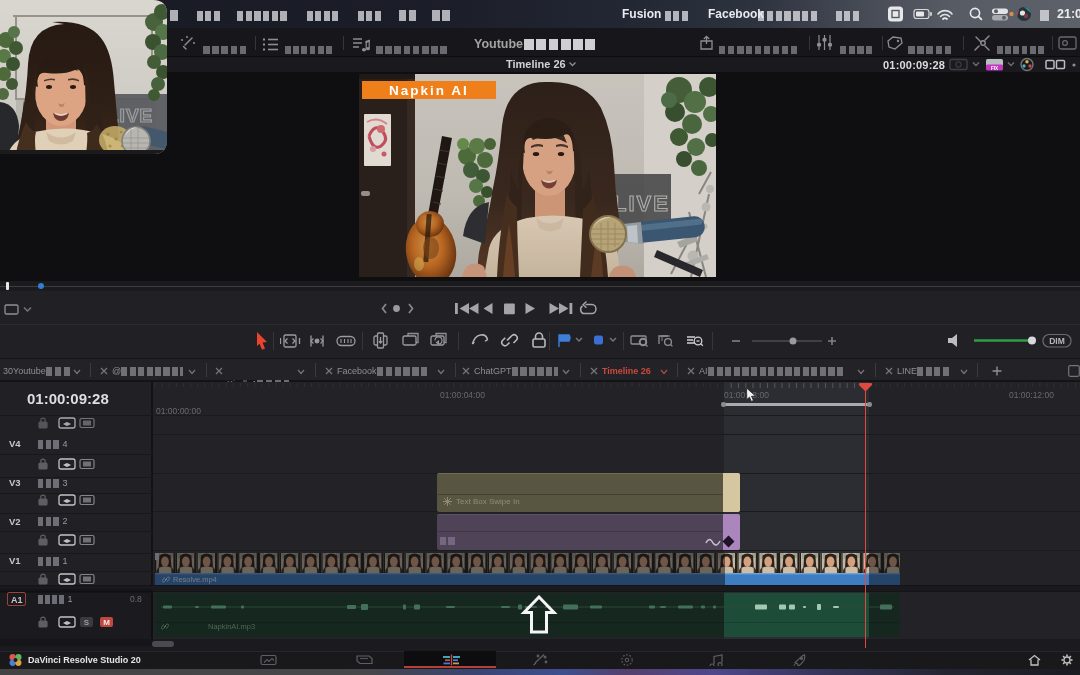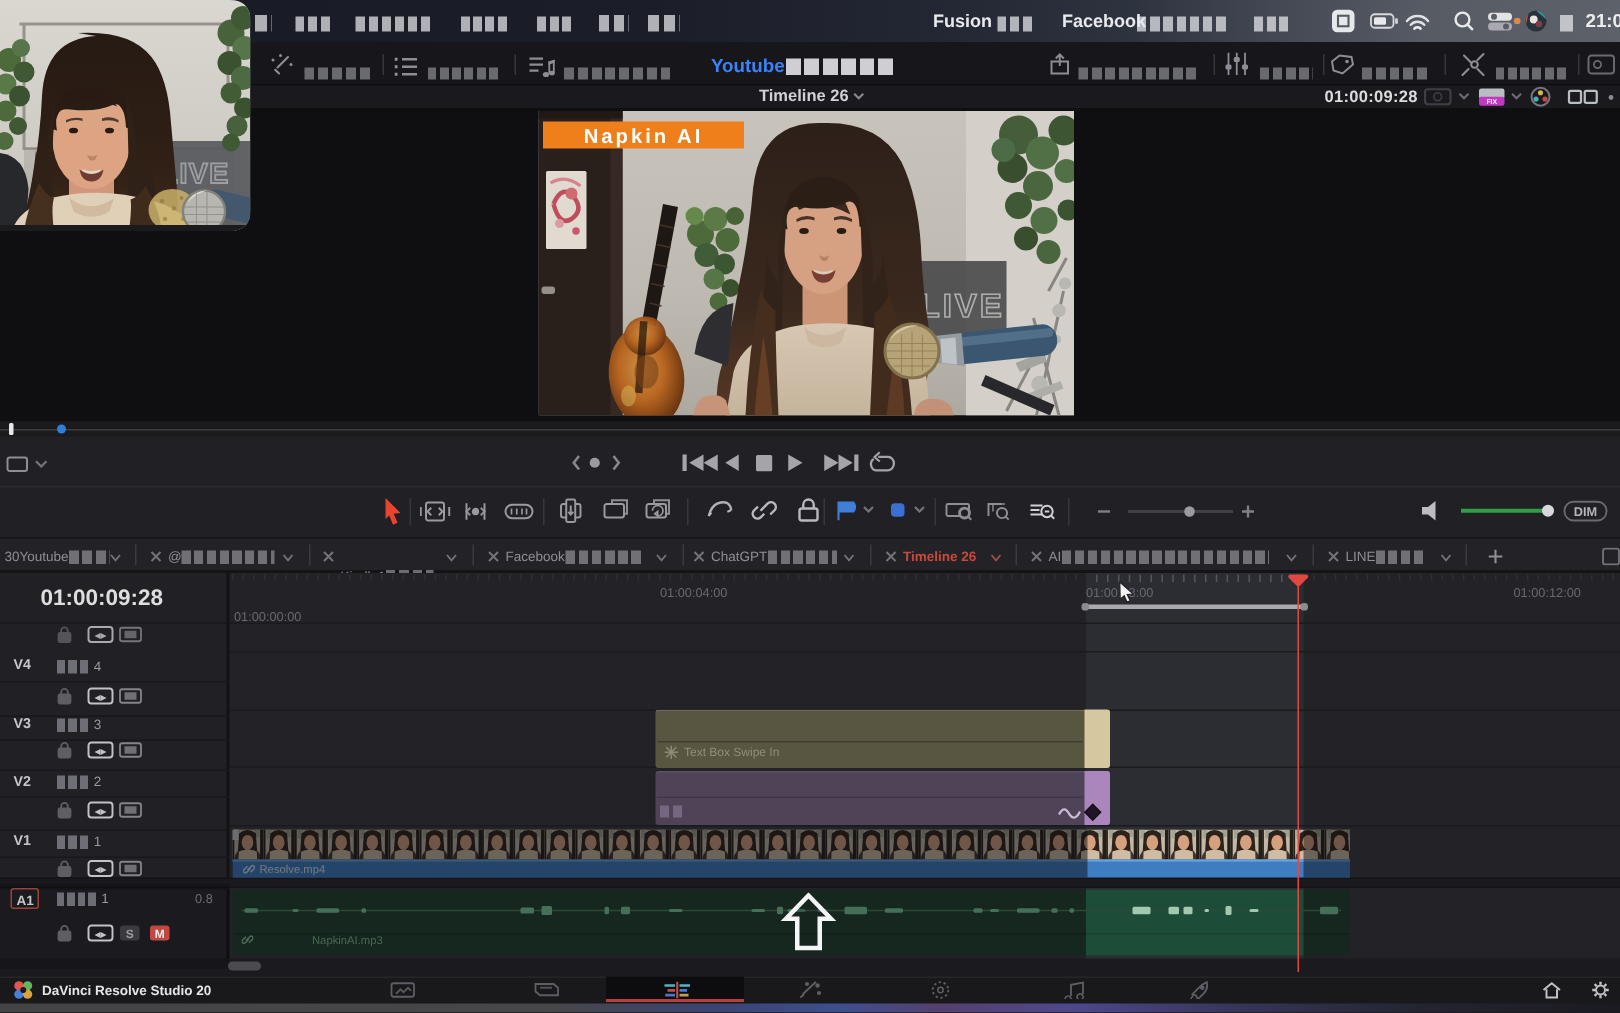--- a/index.html
+++ b/index.html
@@ -92,21 +92,21 @@
       </g>
 <g fill="#8d8d95">
         <ellipse cx="12" cy="12.7" rx="2.1" ry="1.7"></ellipse>
         <ellipse cx="16" cy="11.7" rx="1.9" ry="1.6"></ellipse>
         <rect x="13.6" y="4" width="1.2" height="8.5"></rect>
         <rect x="16.6" y="3" width="1.2" height="8.5"></rect>
         <path d="M13.6 4 l4.2 -1.4 v2.2 l-4.2 1.4 z"></path>
       </g>
     </svg>
 <div class="txt" style="left:376px;top:40px;"><i class="jp" style="width:72px;height:8px;--p:9.2px;--b:6.6px;opacity:0.75;color:#85858d;"></i></div>
-<div class="txt" style="left:474px;top:37px;font-size:12.5px;font-weight:700;color:#3b82f6;">Youtube<i class="jp" style="width:73px;height:11px;--p:12.3px;--b:9.8px;opacity:.88;color:#e8e8ec;margin-left:1px;"></i></div>
+<div class="txt" style="left:474px;top:37px;font-size:12.5px;font-weight:700;color:#a3a3a3;">Youtube<i class="jp" style="width:73px;height:11px;--p:12.3px;--b:9.8px;opacity:.88;color:#e8e8ec;margin-left:1px;"></i></div>
 <svg class="abs" style="left:699px;top:35px" width="15" height="15" viewBox="0 0 15 15">
 <path d="M2 6 h11 v8 h-11 z" fill="none" stroke="#8d8d95" stroke-width="1.3"></path>
       <path d="M7.5 9 V1.5 M4.8 4 L7.5 1.3 L10.2 4" fill="none" stroke="#8d8d95" stroke-width="1.3"></path>
     </svg>
 <div class="txt" style="left:719px;top:40px;"><i class="jp" style="width:81px;height:8px;--p:9.0px;--b:6.5px;opacity:0.75;color:#85858d;"></i></div>
 <svg class="abs" style="left:816px;top:35px" width="17" height="15" viewBox="0 0 17 15">
 <g stroke="#8d8d95" stroke-width="1.2">
         <line x1="3" y1="0" x2="3" y2="15"></line>
         <line x1="8.5" y1="0" x2="8.5" y2="15"></line>
         <line x1="14" y1="0" x2="14" y2="15"></line>

